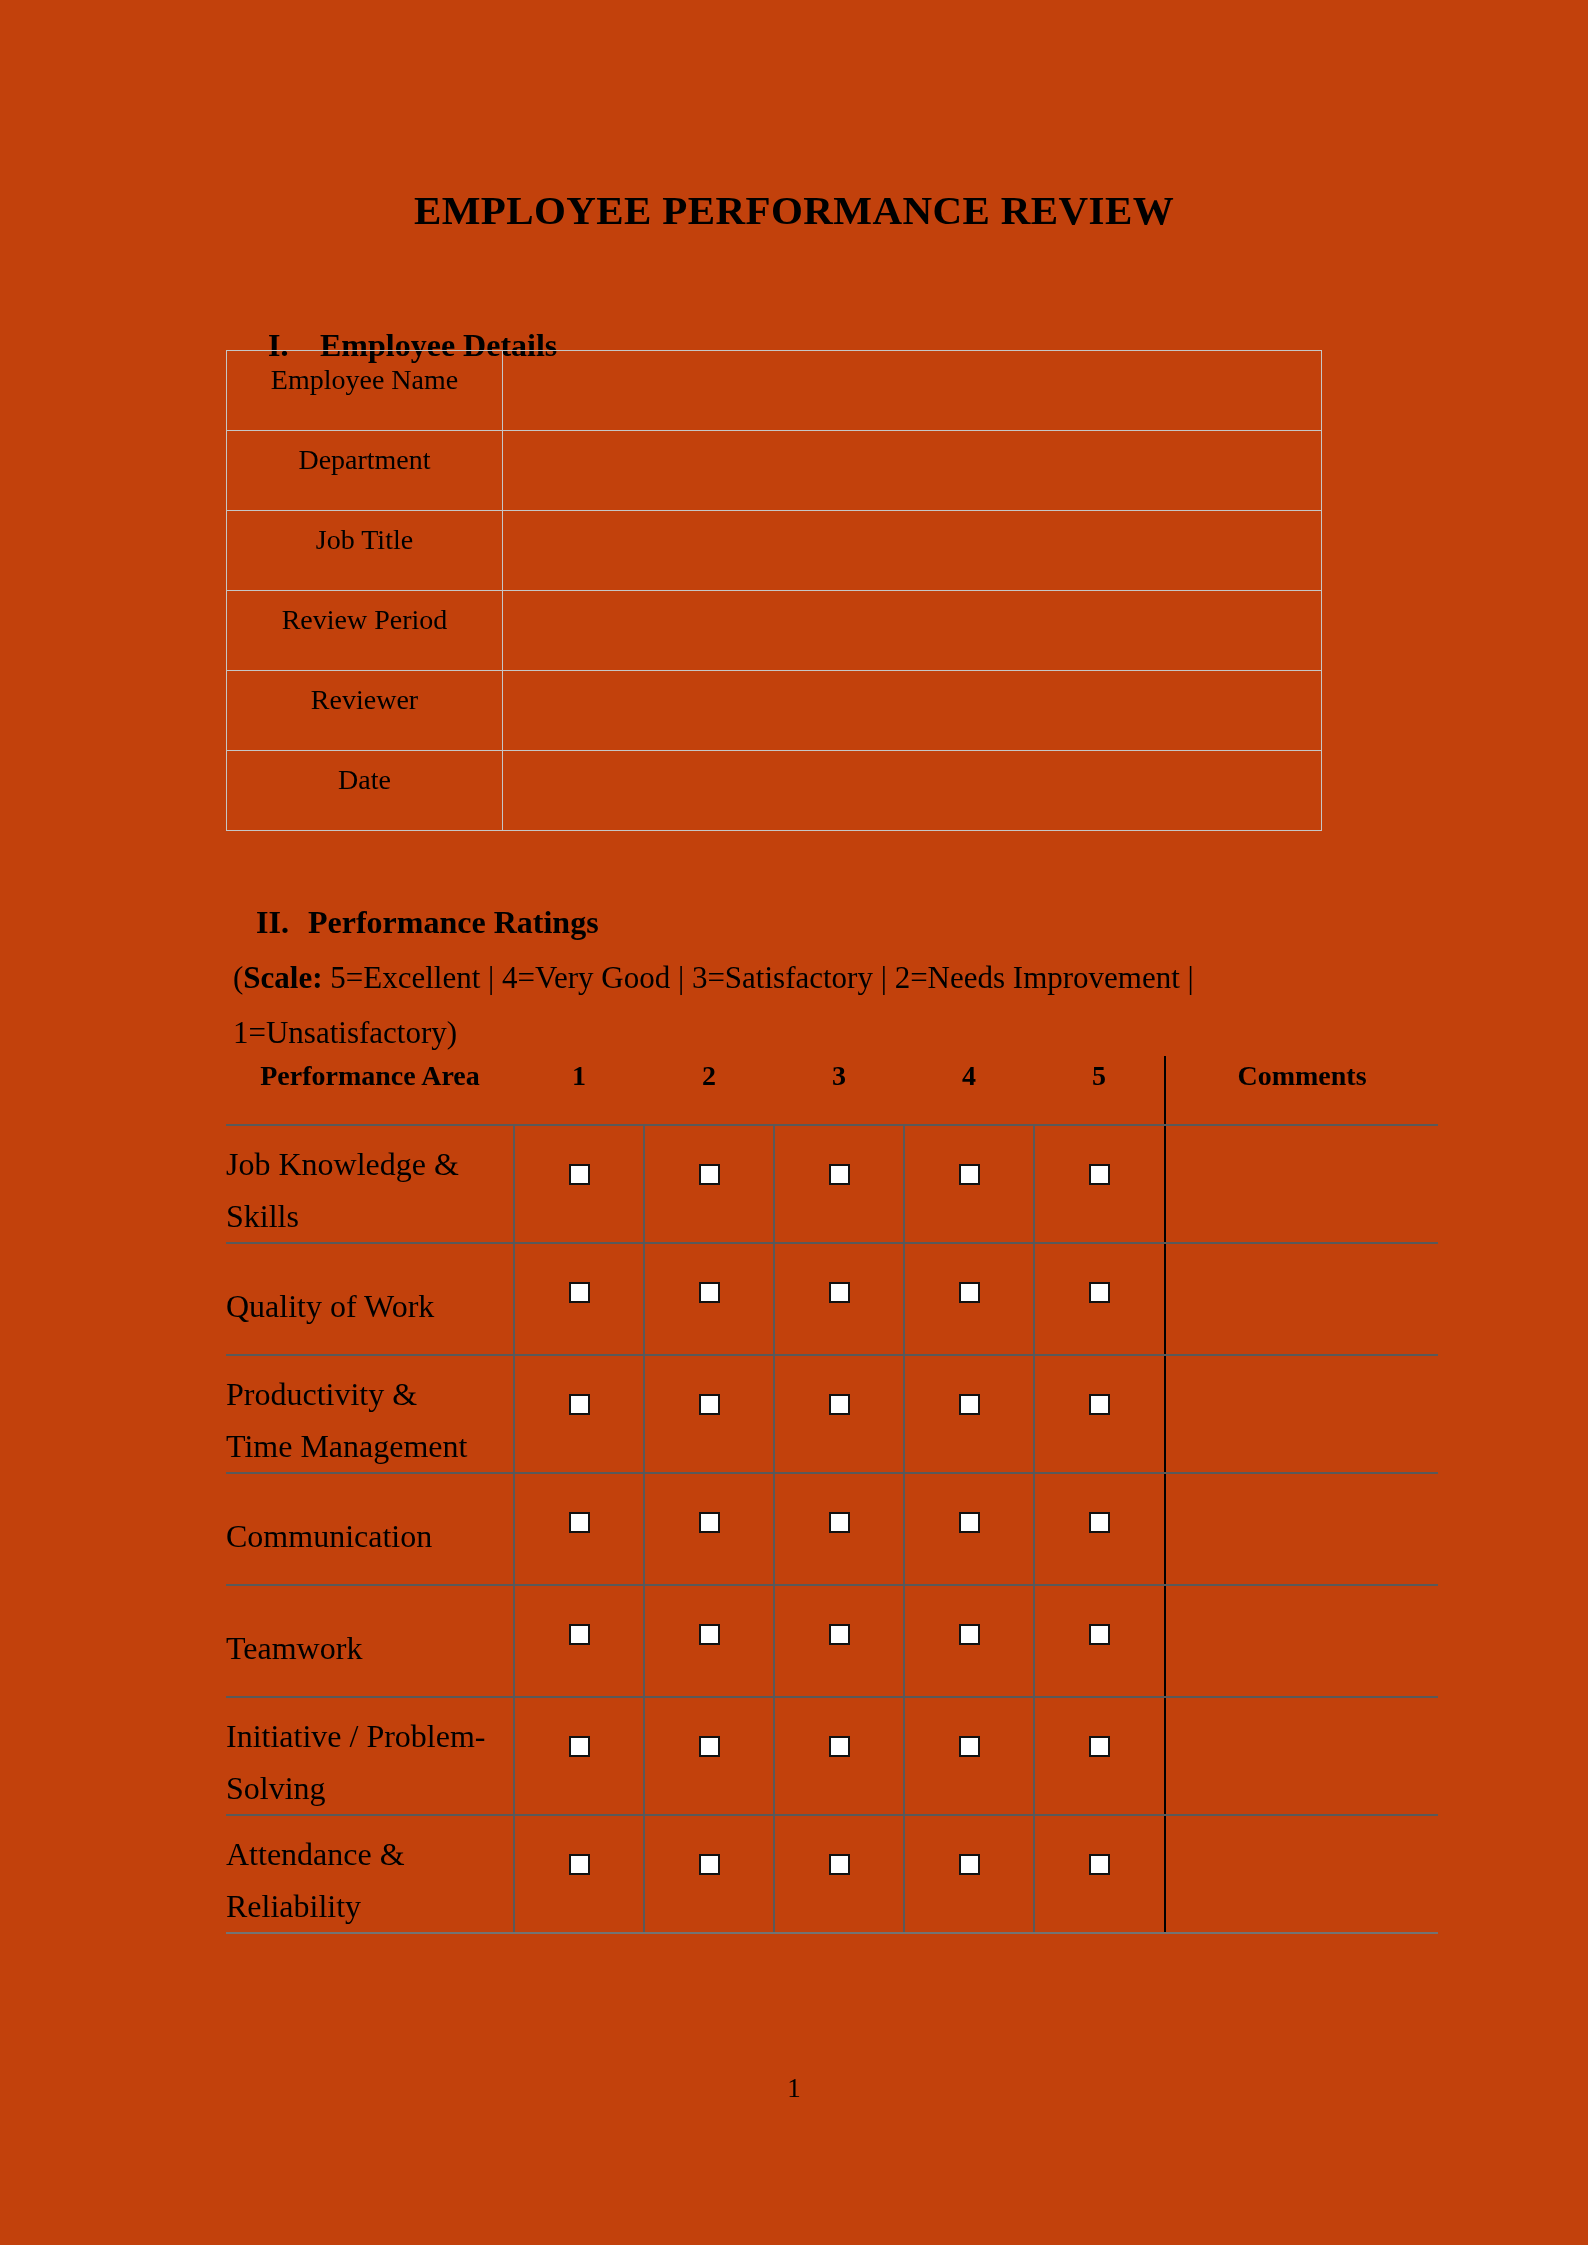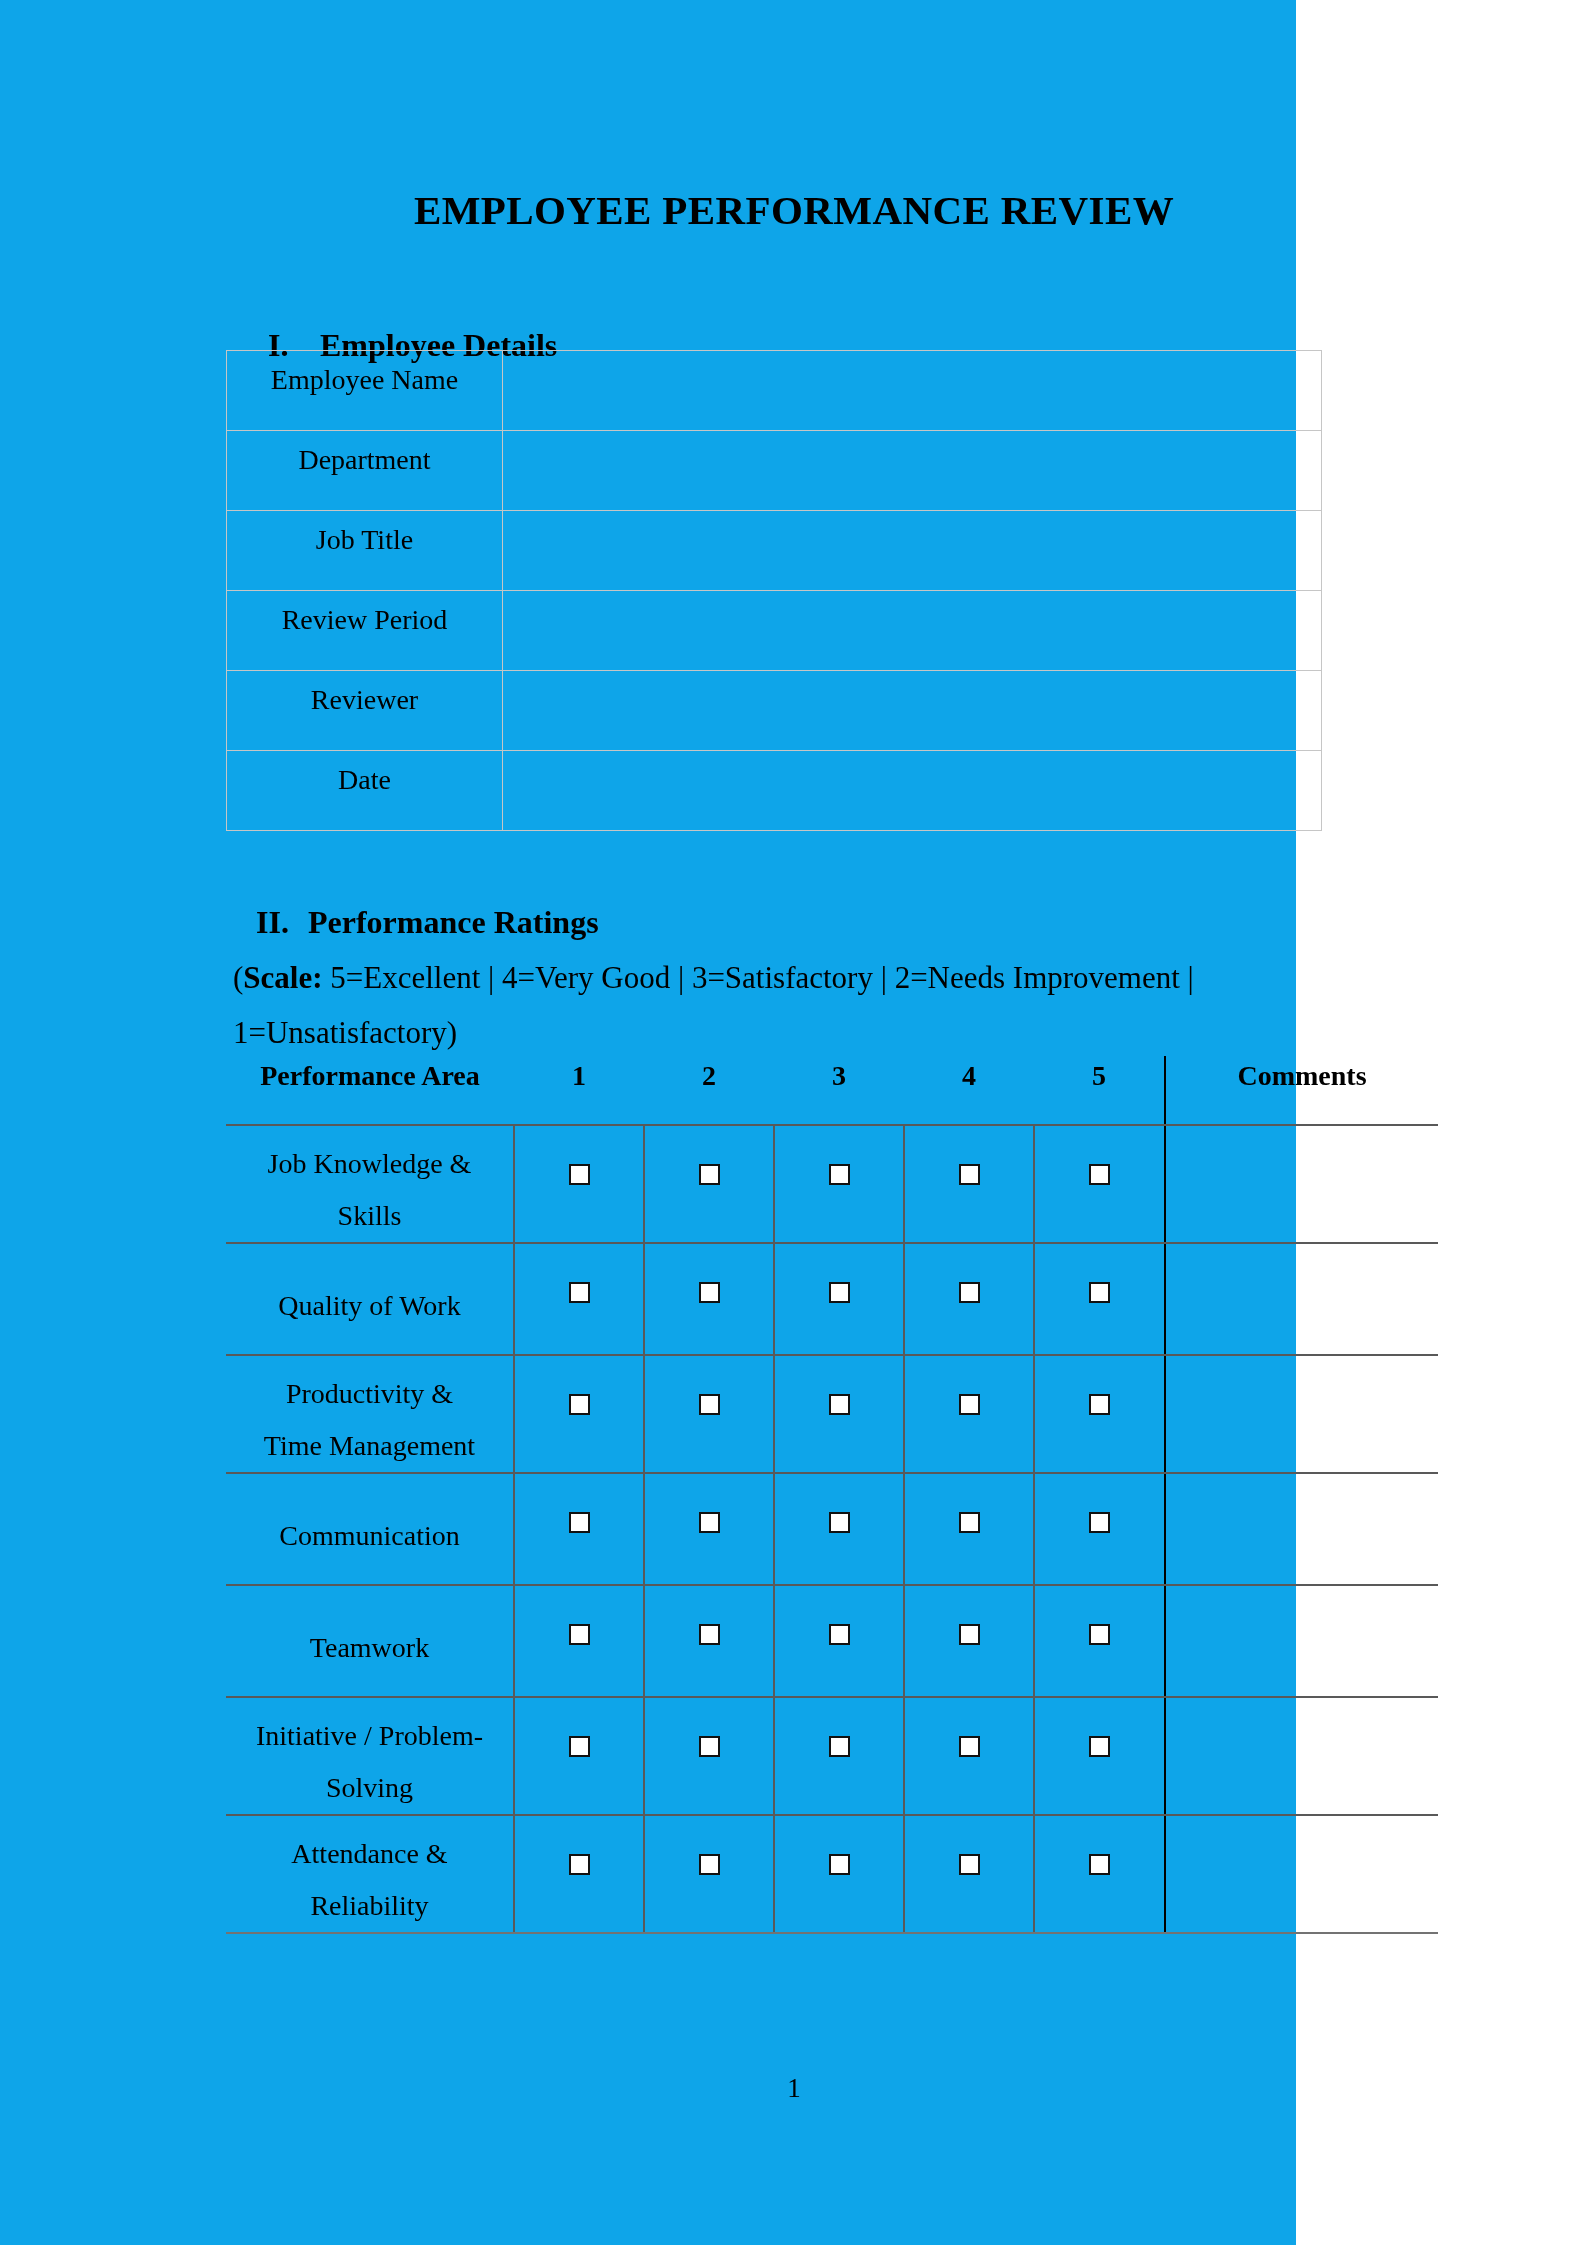--- a/index.html
+++ b/index.html
@@ -13,23 +13,23 @@
     font-family: "Liberation Serif", "DejaVu Serif", serif;
     color: #000000;
     position: relative;
     overflow: hidden;
   }
 
   .page {
     position: absolute;
     left: 0;
     top: 0;
-    width: 1296px;
+    width: 1588px;
     height: 2245px;
-    background: #0ea5e9;
+    background: #c2410c;
   }
 
   
   .doc-title {
     position: absolute;
     left: 0;
     top: 186px;
     width: 1588px;
     text-align: center;
     font-size: 41px;
@@ -120,22 +120,21 @@
   }
 
   .ratings-table tbody td {
     height: 110px;
     border-bottom: 2px solid #595959;
   }
   .ratings-table tbody tr:last-child td {
     border-bottom: 2px solid #737373;
   }
   .ratings-table tbody td.area-cell {
-    text-align: center;
-    font-size: 28px;
+    font-size: 32px;
     line-height: 52px;
     padding-top: 12px;
     box-sizing: border-box;
   }
   .ratings-table tbody td.area-cell.single-line {
     padding-top: 36px;
   }
   .ratings-table tbody td.rating-cell {
     border-left: 2px solid #595959;
     text-align: center;

